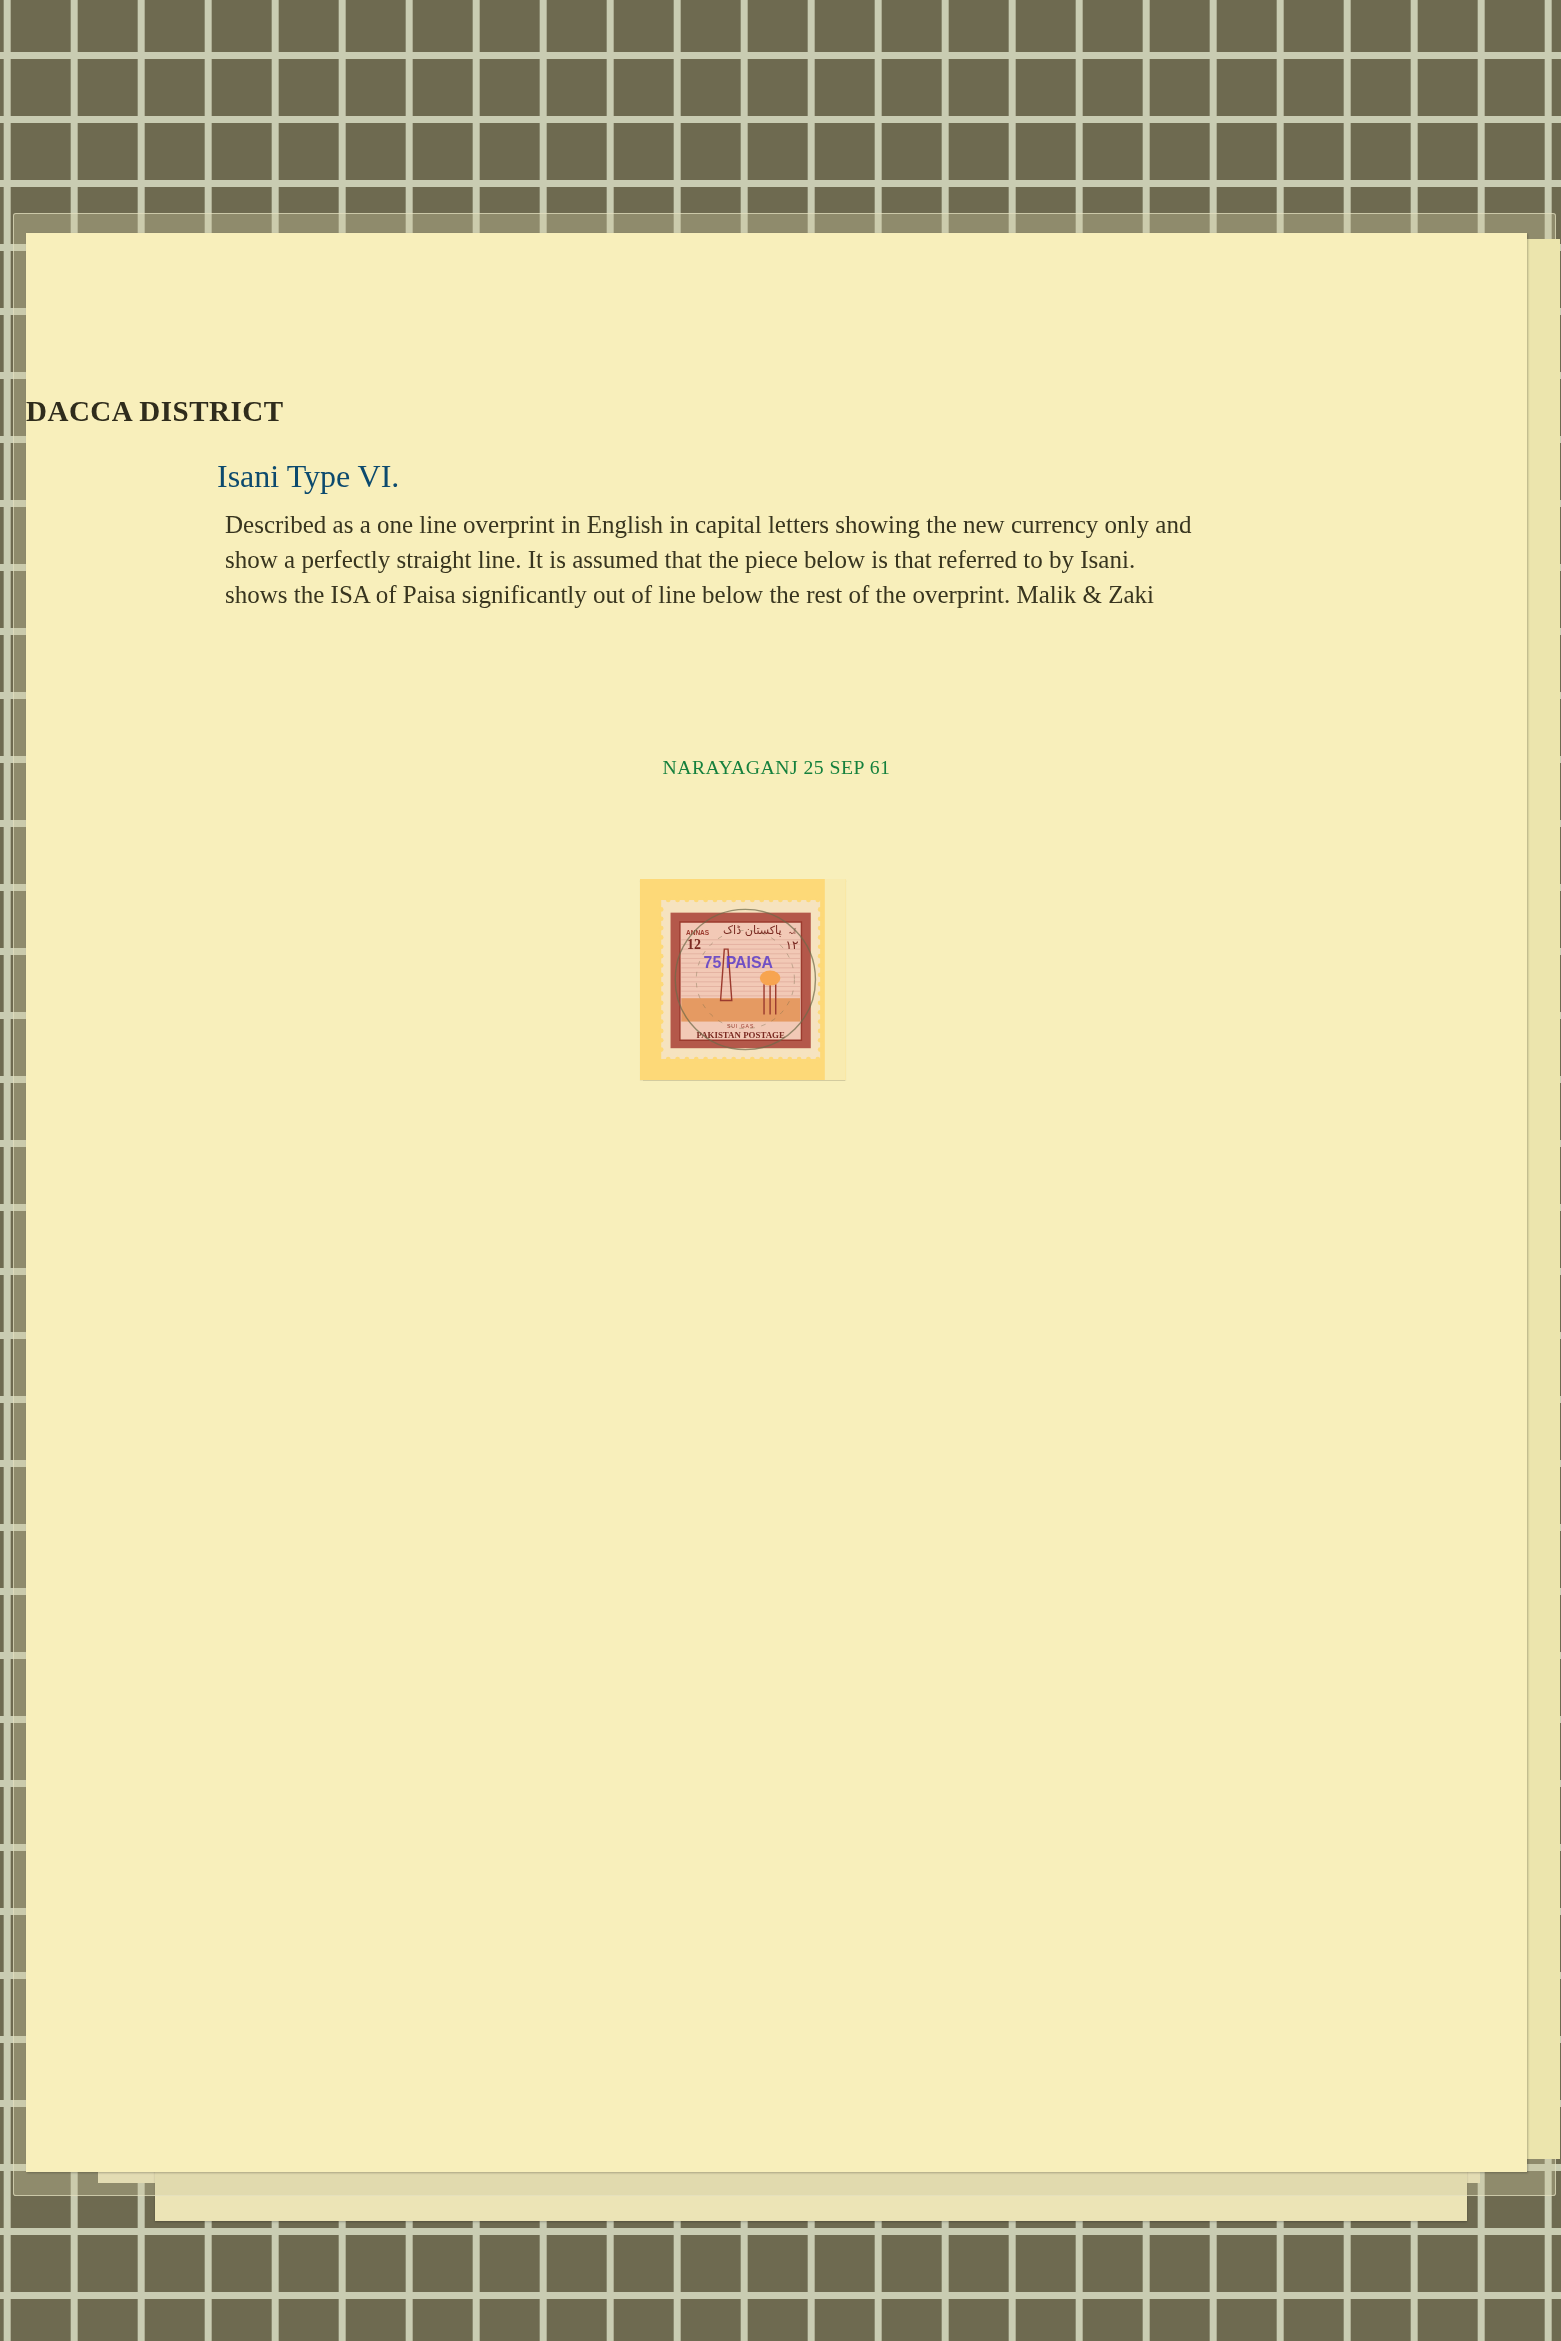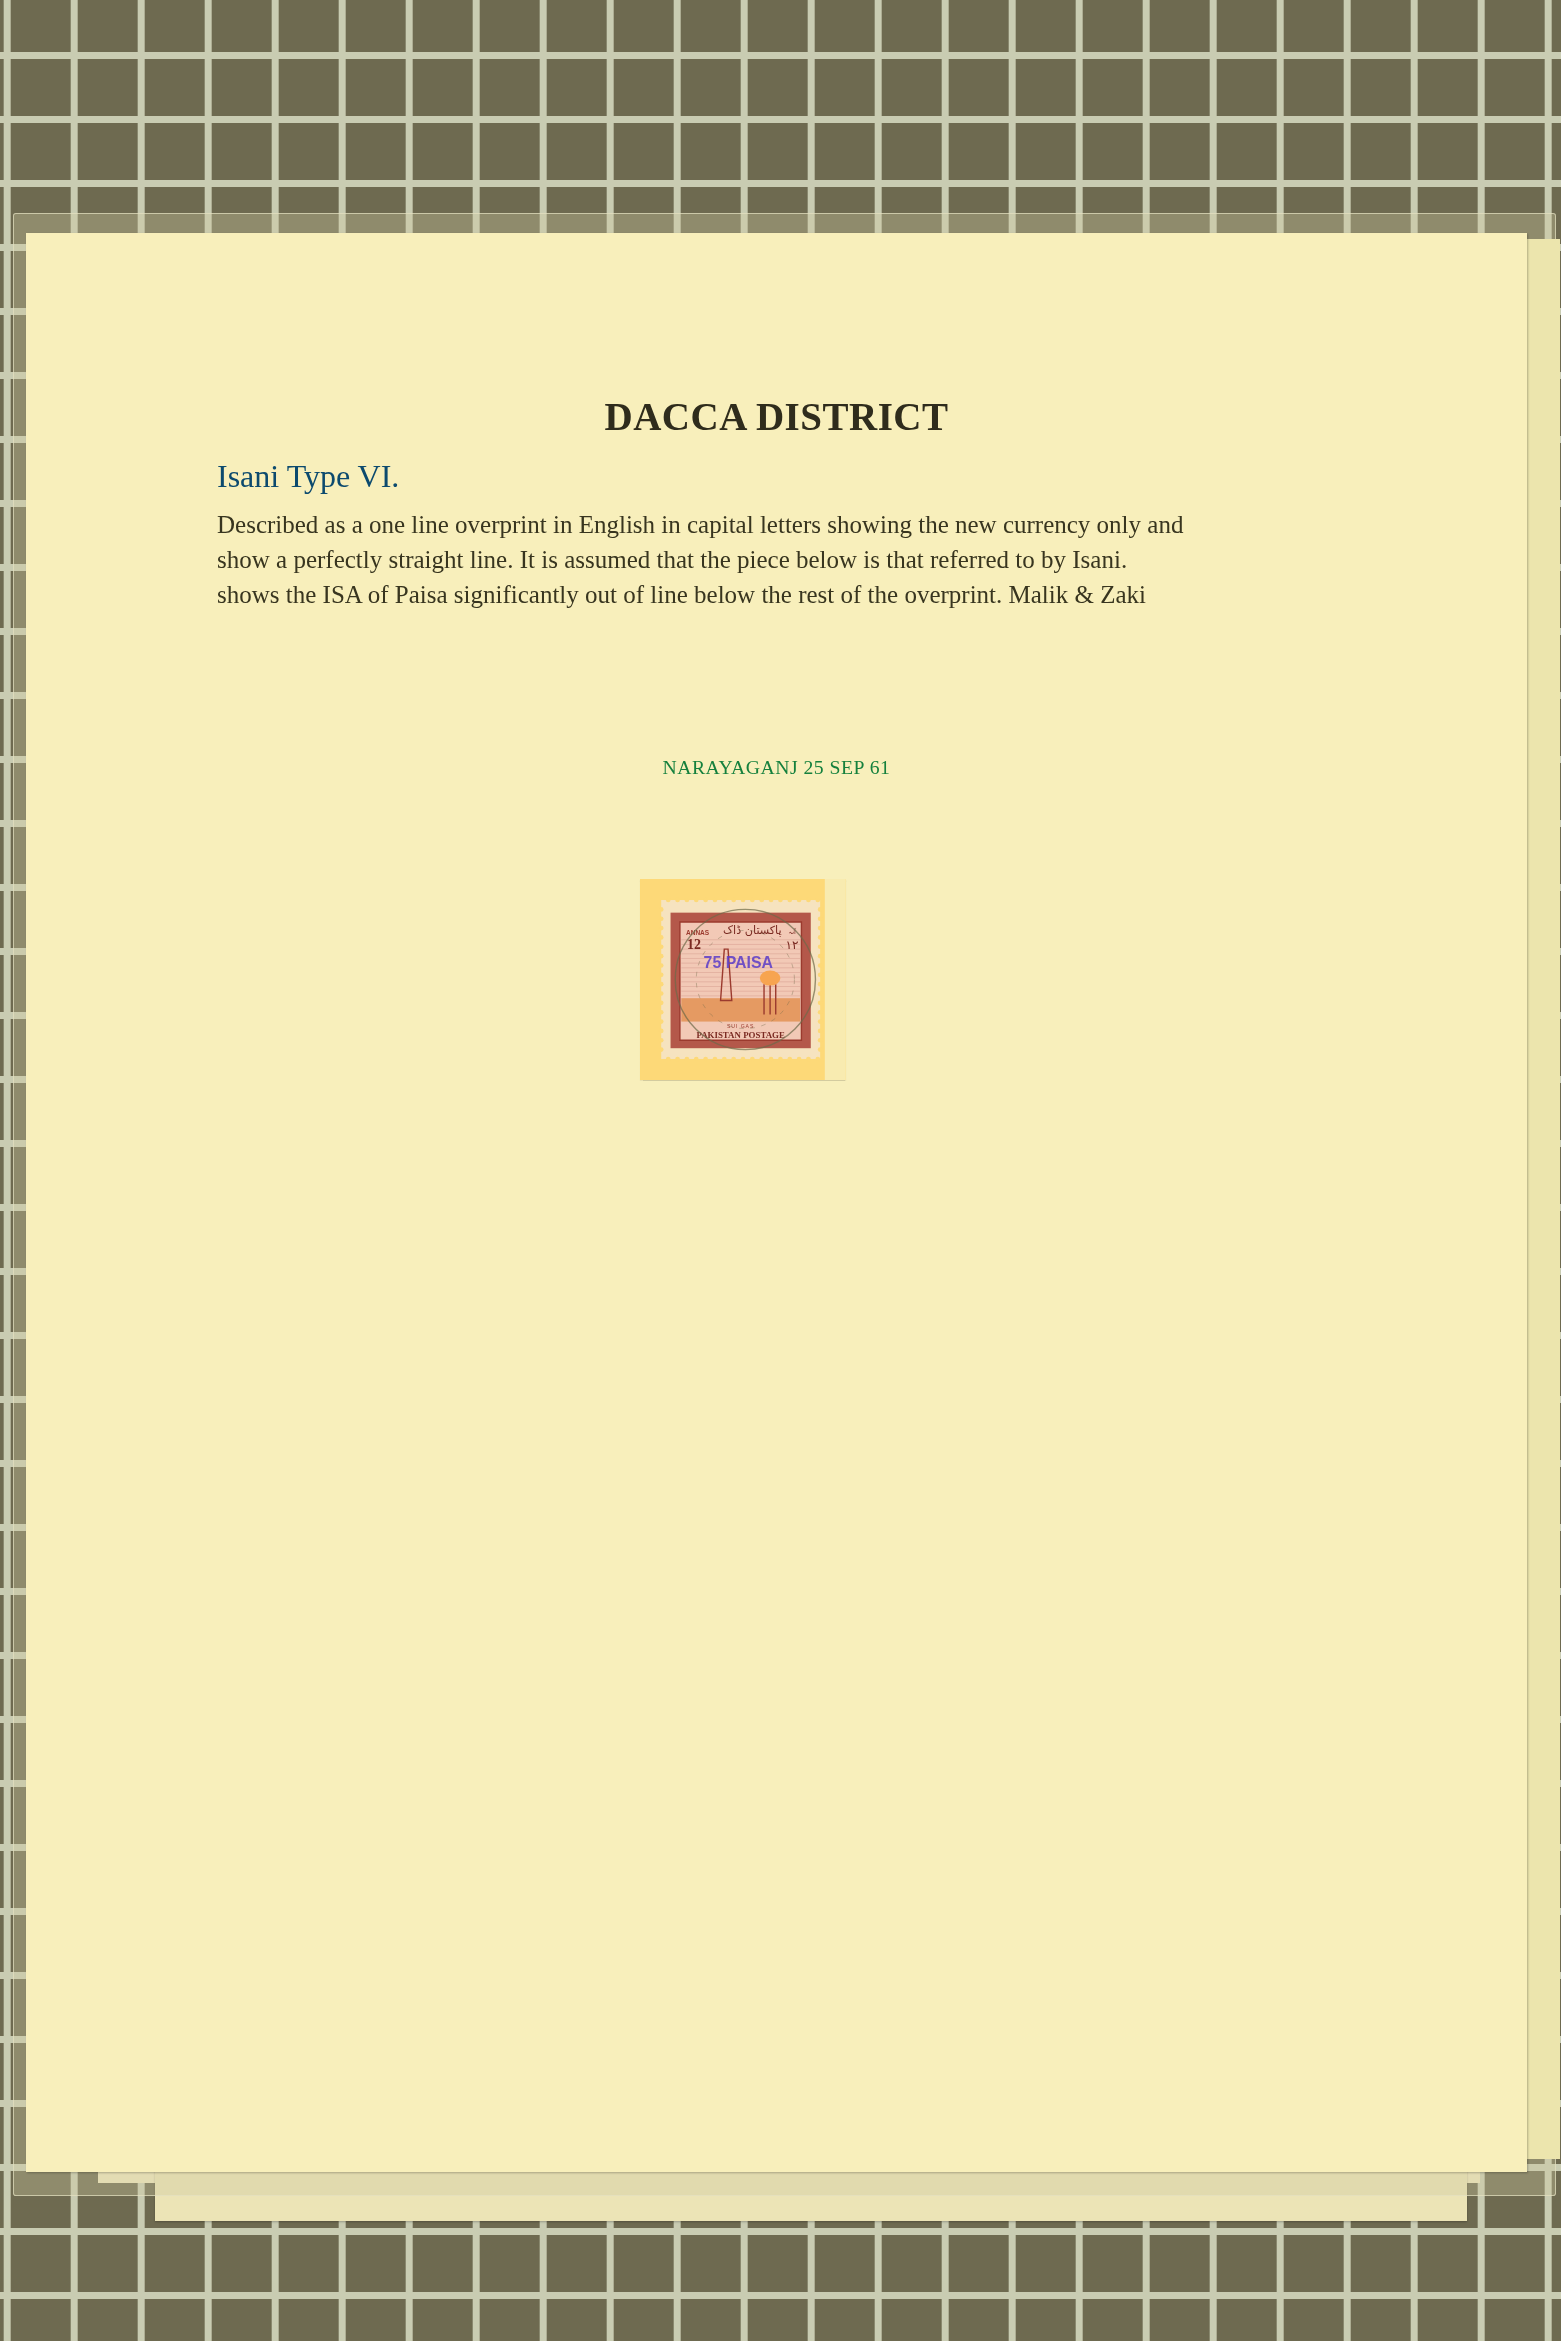--- a/index.html
+++ b/index.html
@@ -30,33 +30,33 @@
     .right-page-strip {
       position: absolute; left: 1527px; top: 239px; width: 33px; height: 1920px;
       background: #ece5ad;
     }
     .page {
       position: absolute; left: 26px; top: 233px; width: 1501px; height: 1939px;
       background: #f8efbb;
       box-shadow: 0.5px 0.9px 1.9px rgba(0,0,0,0.25);
     }
     .title {
-      position: absolute; left: 0; right: 0; top: 164px; text-align: center;
-      font-weight: bold; font-size: 39px; color: #2f2c1c; letter-spacing: 0.5px;
+      position: absolute; left: 0; right: 0; top: 164px; 
+      font-weight: bold; font-size: 29px; color: #2f2c1c; letter-spacing: 0.5px;
       line-height: 1;
     }
     .subtitle {
       position: absolute; left: 191px; top: 227px; font-size: 32px; color: #0c4a6e;
       line-height: 1;
     }
     .description {
       position: absolute; left: 191px; top: 274px; width: 1148px;
       font-size: 25px; color: #38351f; line-height: 35px;
     }
-    .description span { display: block; white-space: nowrap; }
+    .description span { display: block; white-space: nowrap; margin-left: 8px; }
     .caption {
       position: absolute; left: 0; right: 0; top: 525px; text-align: center;
       font-size: 19.7px; color: #15803d; letter-spacing: 0.5px; line-height: 1;
     }
     
     .piece {
       position: absolute; left: 614px; top: 646px; width: 125px; height: 192px;
       background: #fdd978;
       box-shadow: 0 0.5px 0.9px rgba(0,0,0,0.15);
     }

